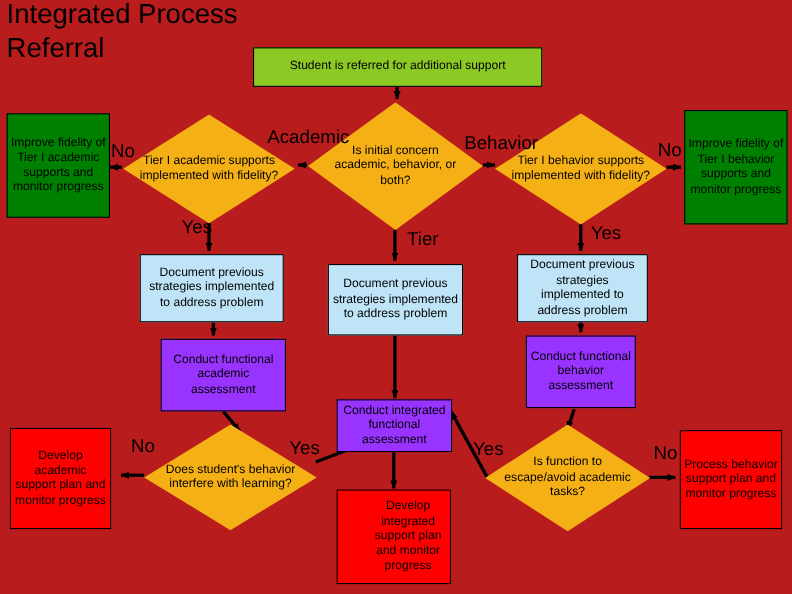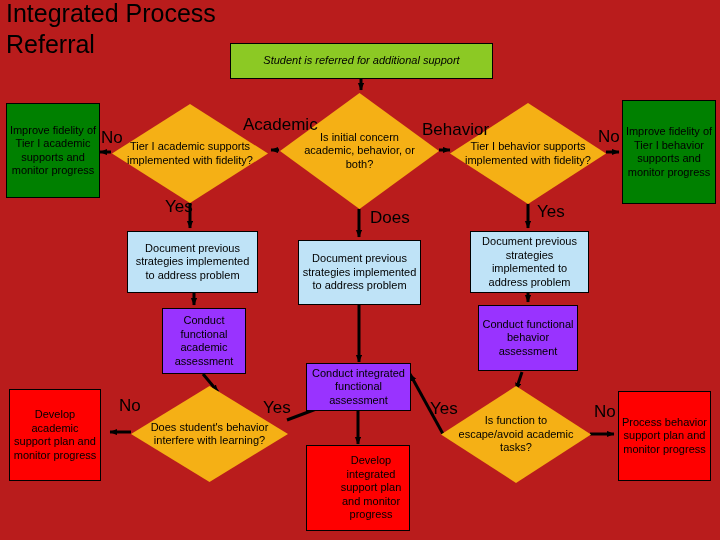--- a/index.html
+++ b/index.html
@@ -139,21 +139,21 @@
       <path d="M522,372 L516,390"></path>
 
       <path d="M590,434 L614,434"></path>
 
       <path d="M443,434 L410,374"></path>
 
       <path d="M358,411 L358,444"></path>
     </g>
   </svg>
 
-  <div class="node ltgreen" style="left:230px; top:43px; width:263px; height:36px;font-style:italic;">
+  <div class="node ltgreen" style="left:230px; top:43px; width:263px; height:36px;">
     <span class="txt">Student is referred for additional support</span>
   </div>
 
   <div class="node green" style="left:6px; top:103px; width:94px; height:95px;">
     <span class="txt">Improve fidelity of Tier I academic supports and monitor progress</span>
   </div>
 
   <div class="node green" style="left:622px; top:100px; width:94px; height:104px;justify-content:center;">
     <span class="txt">Improve fidelity of Tier I behavior supports and monitor progress</span>
   </div>
@@ -178,21 +178,21 @@
   </div>
 
   <div class="node ltblue" style="left:298px; top:240px; width:123px; height:65px;">
     <span class="txt">Document previous strategies implemented to address problem</span>
   </div>
 
   <div class="node ltblue" style="left:470px; top:231px; width:119px; height:62px;">
     <span class="txt">Document previous strategies implemented to address problem</span>
   </div>
 
-  <div class="node purple" style="left:146px; top:308px; width:84px; height:66px;margin-left:16px;">
+  <div class="node purple" style="left:146px; top:308px; width:114px; height:66px;">
     <span class="txt">Conduct functional academic assessment</span>
   </div>
 
   <div class="node purple" style="left:306px; top:363px; width:105px; height:48px;">
     <span class="txt">Conduct integrated functional assessment</span>
   </div>
 
   <div class="node purple" style="left:478px; top:305px; width:100px; height:66px;">
     <span class="txt">Conduct functional behavior assessment</span>
   </div>
@@ -220,21 +220,21 @@
   </div>
 
   <div class="edge-label" style="left:101px; top:132px;">No</div>
 
   <div class="edge-label" style="left:165px; top:201px;">Yes</div>
 
   <div class="edge-label" style="left:243px; top:119px;">Academic</div>
 
   <div class="edge-label" style="left:422px; top:124px;">Behavior</div>
 
-  <div class="edge-label" style="left:370px; top:212px;">Does</div>
+  <div class="edge-label" style="left:370px; top:212px;">Tier</div>
 
   <div class="edge-label" style="left:598px; top:131px;">No</div>
 
   <div class="edge-label" style="left:537px; top:206px;">Yes</div>
 
   <div class="edge-label" style="left:119px; top:400px;">No</div>
 
   <div class="edge-label" style="left:263px; top:402px;">Yes</div>
 
   <div class="edge-label" style="left:430px; top:403px;">Yes</div>

